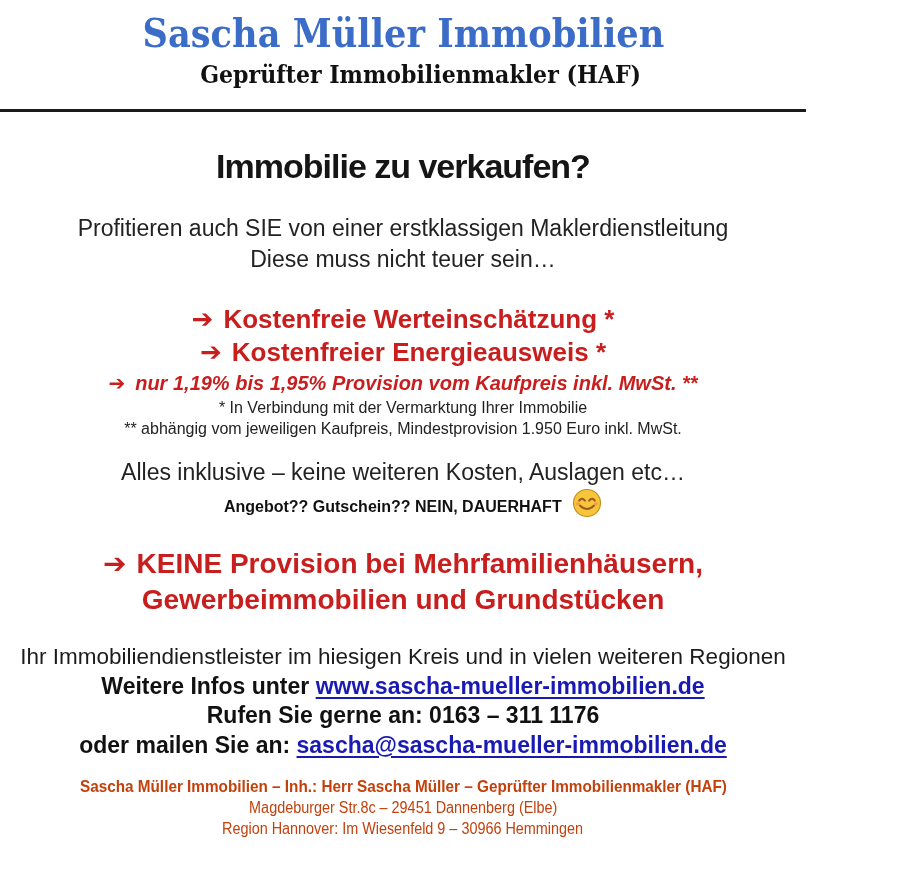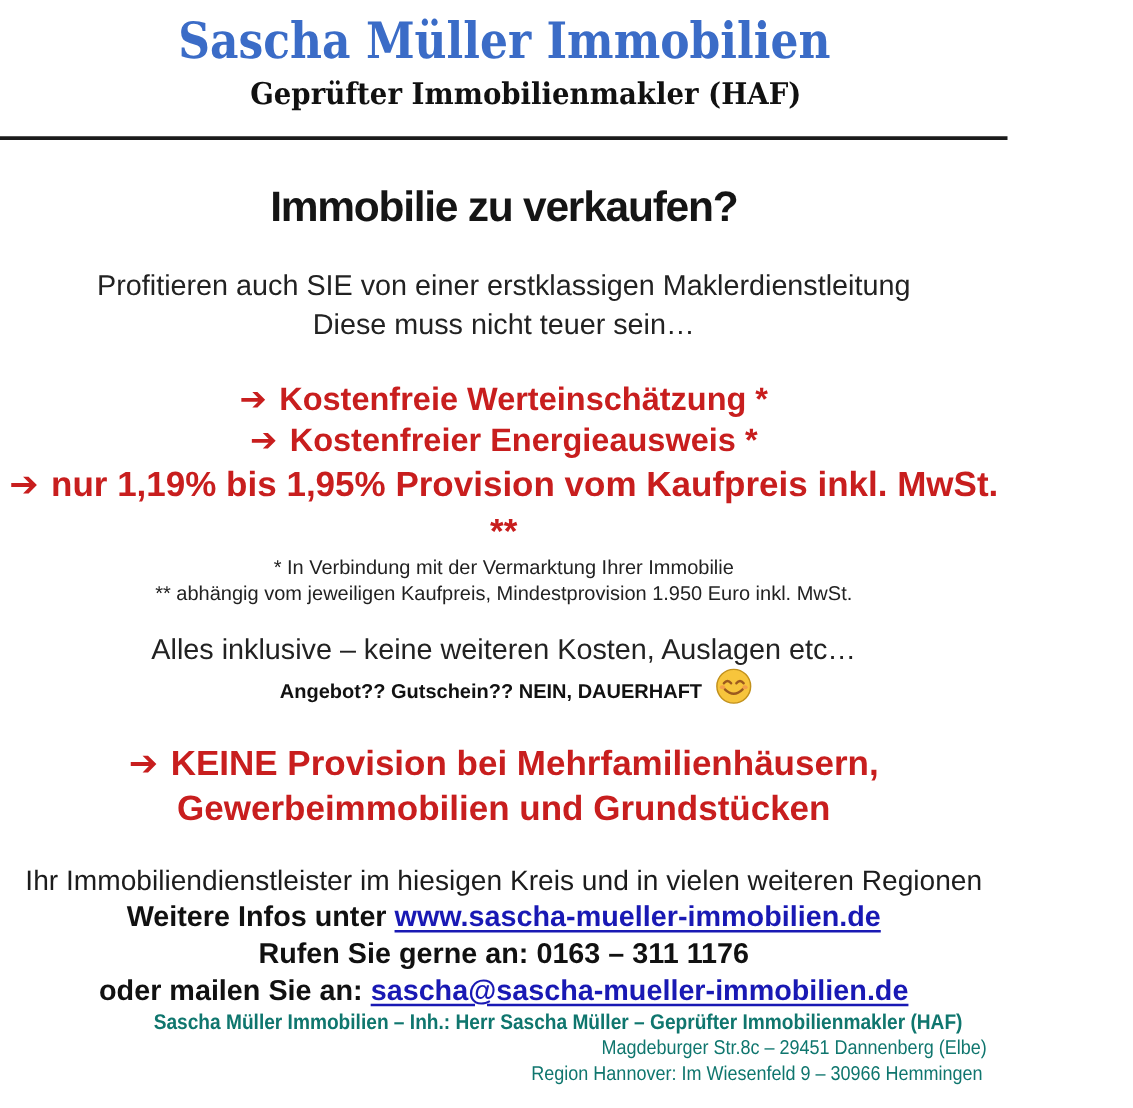--- a/index.html
+++ b/index.html
@@ -47,40 +47,40 @@
     margin-top:36px;
     font-size:34px;
     font-weight:bold;
     color:#151515;
     line-height:1.1;
     letter-spacing:-1px;
   }
   .intro{margin-top:28px;font-size:23px;line-height:1.33;color:#222;}
   .bullets{margin-top:28px;color:var(--accent-red);font-weight:bold;}
   .bullet{font-size:26px;line-height:1.3;}
-  .bullet.large{font-size:28px;}
+  .bullet.large{font-size:20px;font-style:italic;}
   .arrow{display:inline-block;margin-right:10px;}
   .footnotes{margin-top:2px;font-size:16px;line-height:1.3;color:#222;}
   .inclusive{margin-top:18px;font-size:23px;line-height:1.3;color:#222;}
   .offer{font-size:16px;font-weight:bold;line-height:1.35;color:#111;padding-left:20px;}
   .smiley{vertical-align:-6px;margin-left:6px;}
   .no-commission{margin-top:28px;color:var(--accent-red);font-weight:bold;font-size:28px;line-height:1.3;}
   .region{margin-top:24px;font-size:22.5px;line-height:1.3;color:#1c1c1c;}
   .contact{font-size:23px;font-weight:bold;line-height:1.28;color:#111;}
   a.link{
     color:var(--link-blue);
     text-decoration:underline;
     text-decoration-thickness:2px;
     text-underline-offset:3px;
     font-weight:bold;
     cursor:pointer;
   }
 
   
-  .site-footer{color:#0f766e;text-align:right;}
+  .site-footer{margin-top:16px;color:#c2410c;}
   .site-footer .line{display:block;}
   .site-footer .squeeze{display:inline-block;transform:scaleX(0.9);transform-origin:center;white-space:nowrap;}
   .footer-main{font-size:17px;font-weight:bold;line-height:1.3;}
   .footer-sub{font-size:16px;line-height:1.3;}
 </style>
 </head>
 <body>
 
 <div class="page">
 

